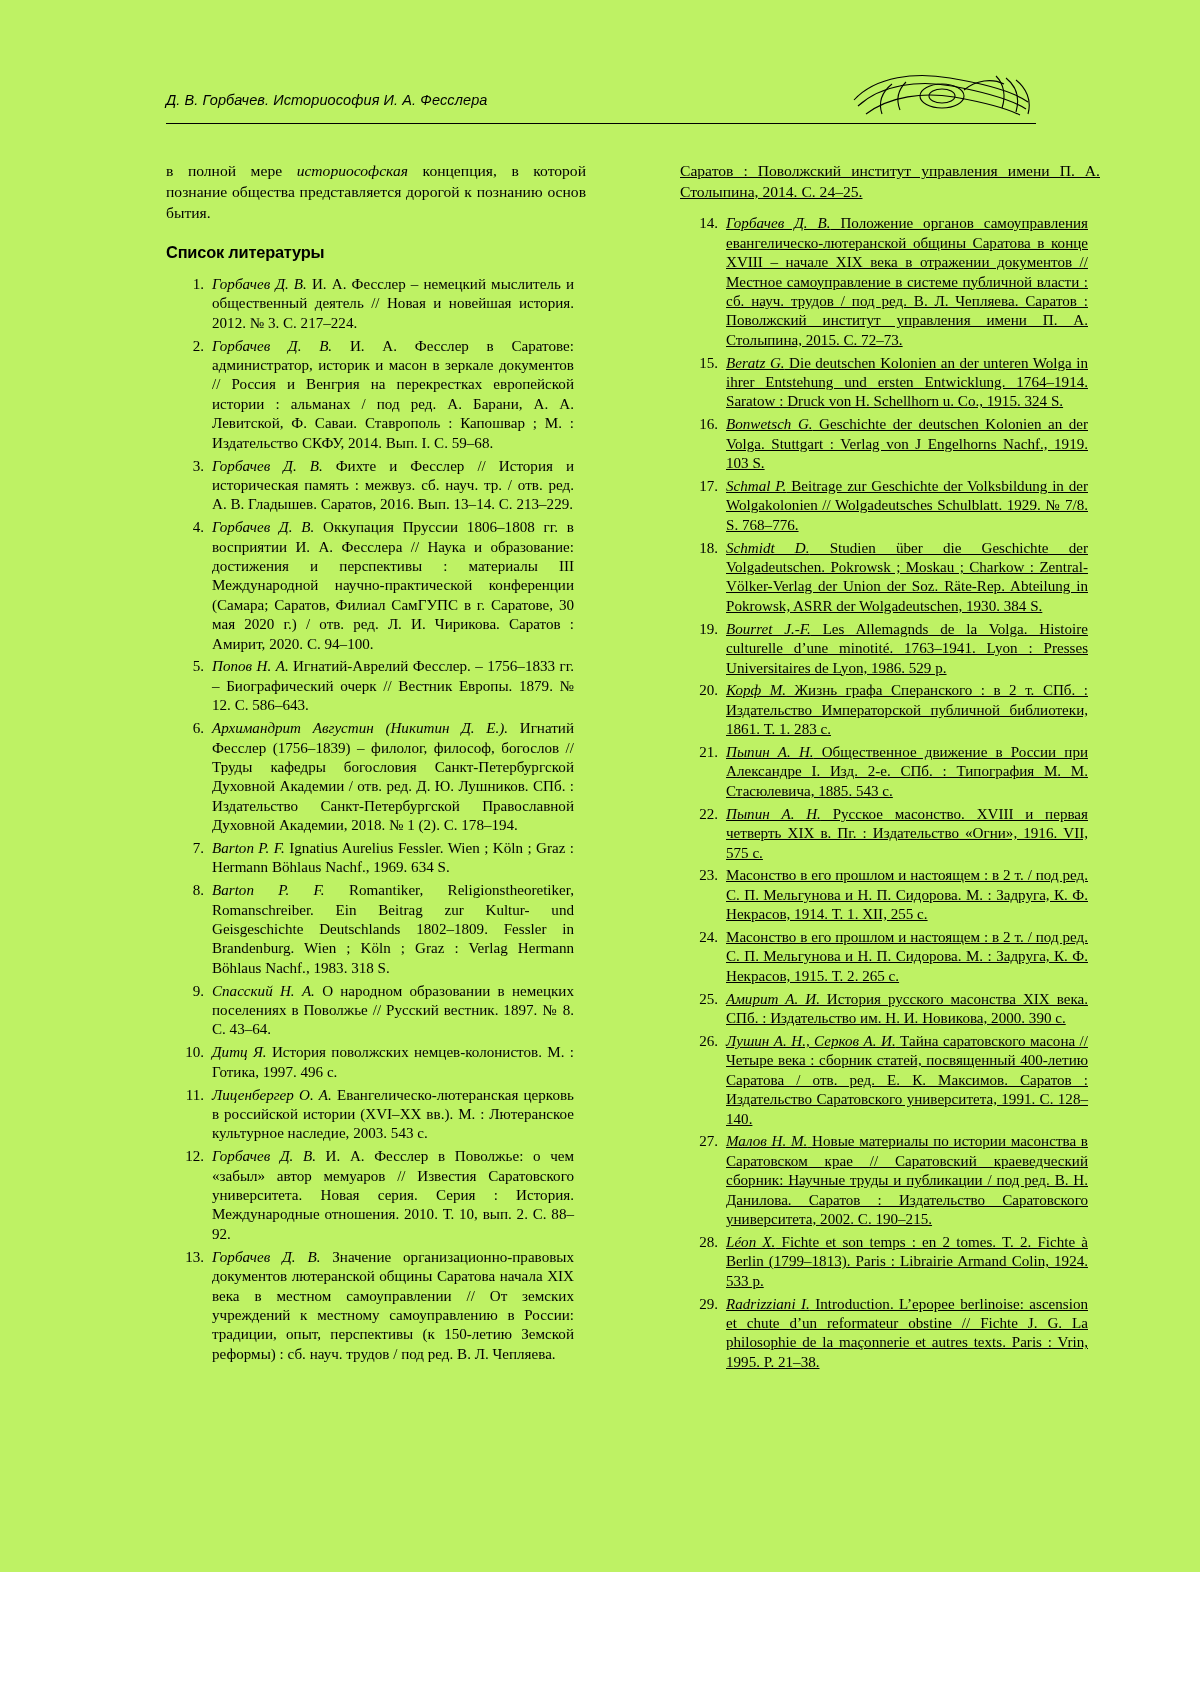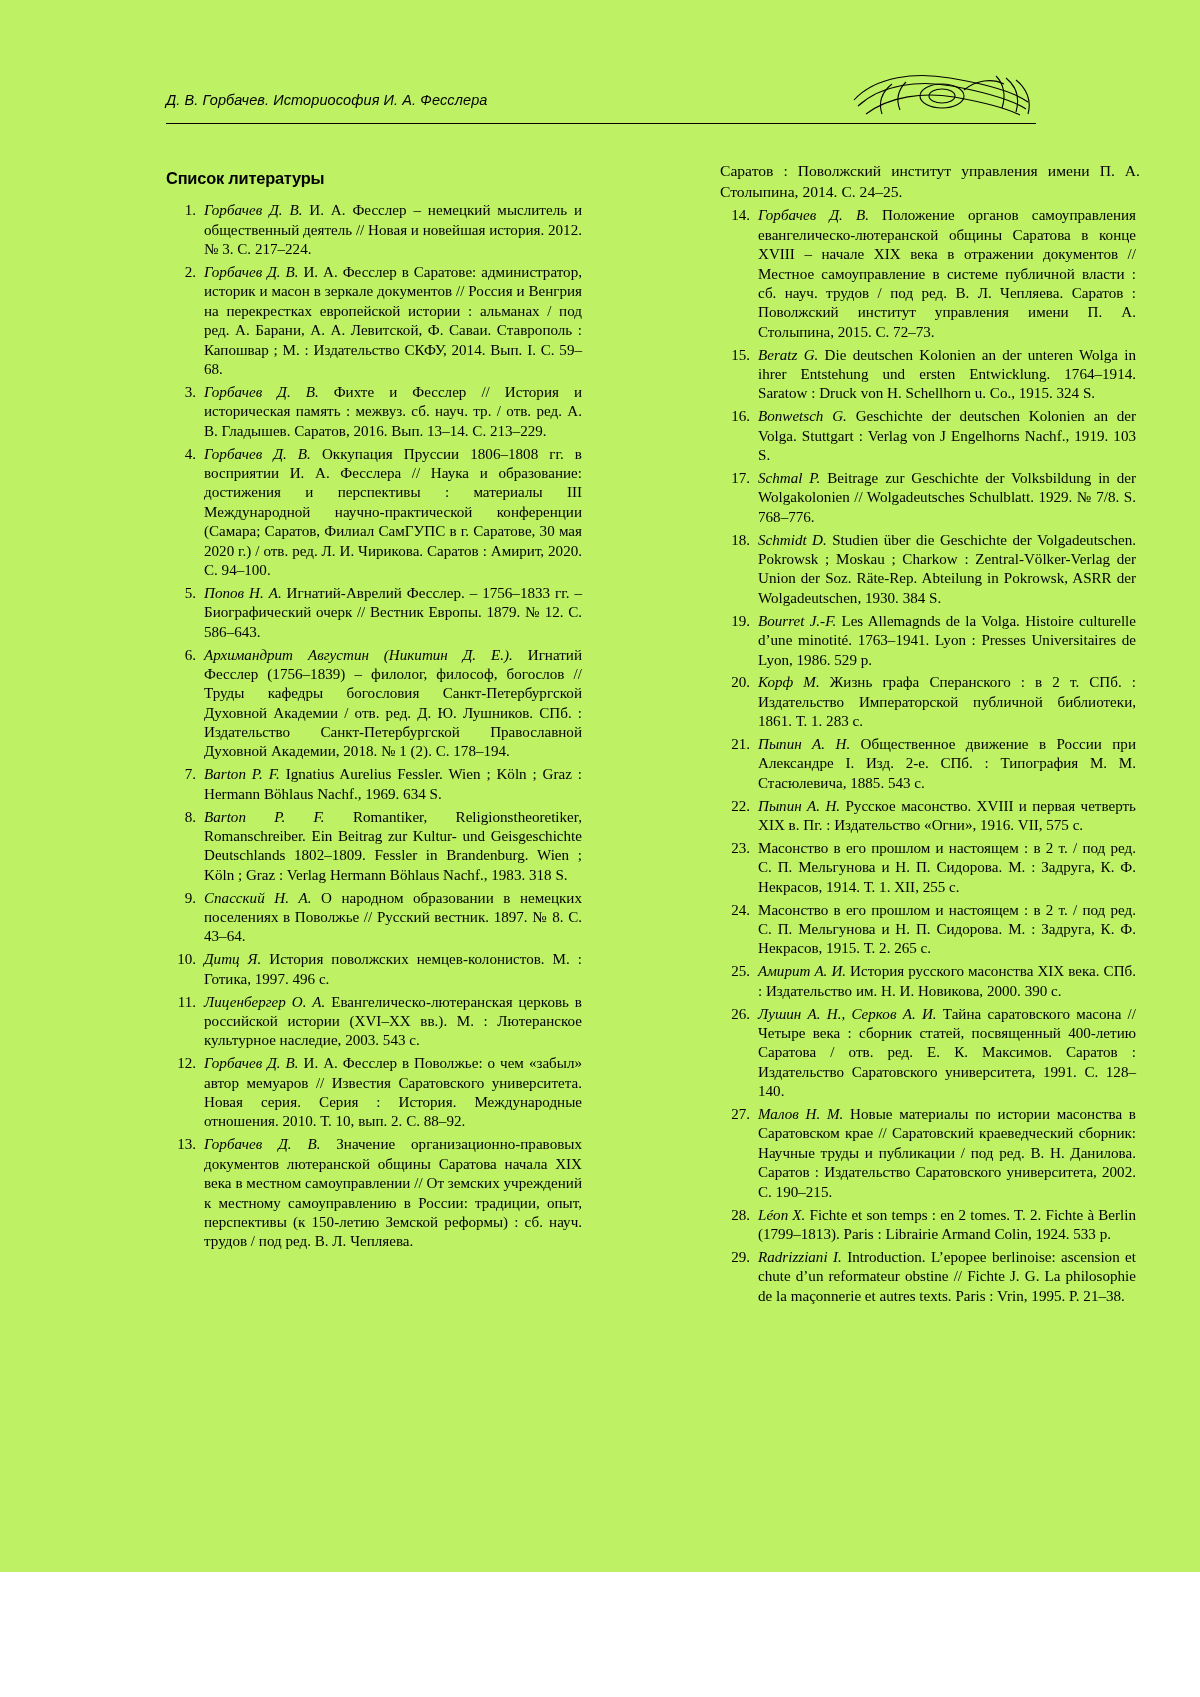--- a/index.html
+++ b/index.html
@@ -52,42 +52,42 @@
   
   .col {
     position: absolute;
     top: 160px;
     width: 420px;
     font-size: 15.2px;
     line-height: 1.305;
     text-align: justify;
   }
   .col-left { left: 166px; }
-  .col-right { left: 720px; }
+  .col-right { left: 680px; text-decoration: underline; }
 
   .intro-par {
     text-align: justify;
     text-indent: 0;
     margin: 0 0 18px 0;
     font-size: 15.6px;
     line-height: 1.36;
   }
   .intro-par i { font-style: italic; }
 
   .section-title {
     font-family: "Liberation Sans", sans-serif;
     font-weight: bold;
     font-size: 16.4px;
     margin: 8px 0 12px 0;
     letter-spacing: -0.2px;
   }
 
   ol.reflist {
     list-style: none;
-    margin: 4px;
+    margin: 12px;
     padding: 0;
     counter-reset: refcounter;
   }
   ol.reflist.start14 { counter-reset: refcounter 13; }
 
   ol.reflist > li {
     position: relative;
     padding-left: 34px;
     margin-bottom: 3.5px;
     text-align: justify;
@@ -147,20 +147,21 @@
         <path d="M150 6 C 158 14, 160 26, 156 38"></path>
         <path d="M160 8 C 170 16, 174 28, 170 42"></path>
         <path d="M170 10 C 180 18, 186 30, 182 44"></path>
         <path d="M60 12 C 52 20, 50 30, 54 40"></path>
         <path d="M46 14 C 36 22, 32 32, 36 44"></path>
       </g>
     </svg>
   </div>
 
   <div class="col col-left">
+    <p class="intro-par"><span>в полной мере </span><i>историософская</i><span> концепция, в которой познание общества представляется дорогой к познанию основ бытия.</span></p>
 
     <h2 class="section-title">Список литературы</h2>
 
     <ol class="reflist">
       <li><i>Горбачев Д. В.</i><span> И. А. Фесслер – немецкий мыслитель и общественный деятель // Новая и новейшая история. 2012. № 3. С. 217–224.</span></li>
       <li><i>Горбачев Д. В.</i><span> И. А. Фесслер в Саратове: администратор, историк и масон в зеркале документов // Россия и Венгрия на перекрестках европейской истории : альманах / под ред. А. Барани, А. А. Левитской, Ф. Саваи. Ставрополь : Капошвар ; М. : Издательство СКФУ, 2014. Вып. I. С. 59–68.</span></li>
       <li><i>Горбачев Д. В.</i><span> Фихте и Фесслер // История и историческая память : межвуз. сб. науч. тр. / отв. ред. А. В. Гладышев. Саратов, 2016. Вып. 13–14. С. 213–229.</span></li>
       <li><i>Горбачев Д. В.</i><span> Оккупация Пруссии 1806–1808 гг. в восприятии И. А. Фесслера // Наука и образование: достижения и перспективы : материалы III Международной научно-практической конференции (Самара; Саратов, Филиал СамГУПС в г. Саратове, 30 мая 2020 г.) / отв. ред. Л. И. Чирикова. Саратов : Амирит, 2020. С. 94–100.</span></li>
       <li><i>Попов Н. А.</i><span> Игнатий-Аврелий Фесслер. – 1756–1833 гг. – Биографический очерк // Вестник Европы. 1879. № 12. С. 586–643.</span></li>
       <li><i>Архимандрит Августин (Никитин Д. Е.).</i><span> Игнатий Фесслер (1756–1839) – филолог, философ, богослов // Труды кафедры богословия Санкт-Петербургской Духовной Академии / отв. ред. Д. Ю. Лушников. СПб. : Издательство Санкт-Петербургской Православной Духовной Академии, 2018. № 1 (2). С. 178–194.</span></li>

